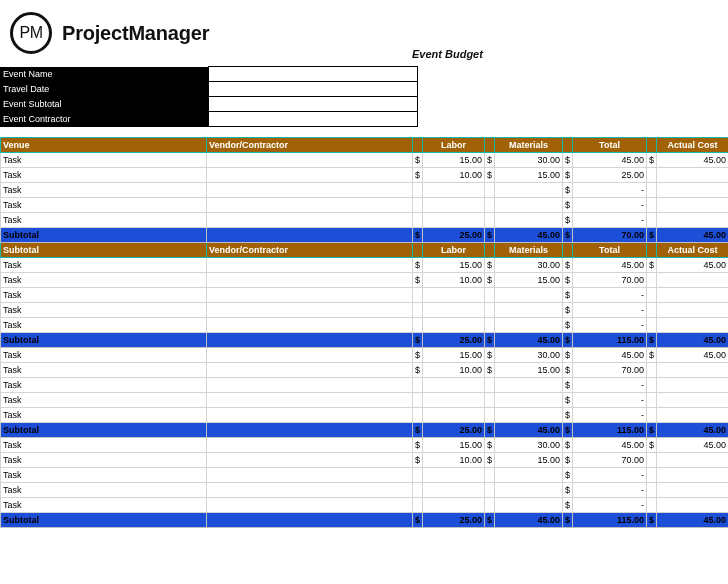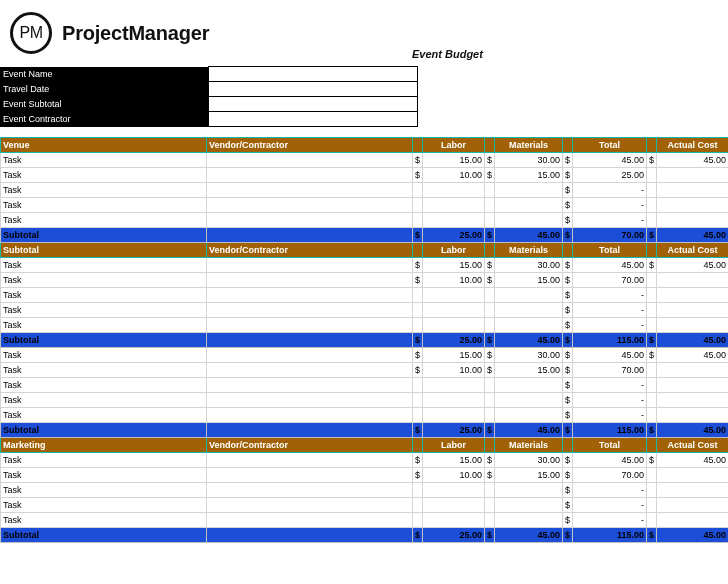--- a/index.html
+++ b/index.html
@@ -418,32 +418,20 @@
         <td class="lbl"></td>
         <td class="cur">$</td>
         <td class="num">25.00</td>
         <td class="cur">$</td>
         <td class="num">45.00</td>
         <td class="cur">$</td>
         <td class="num">115.00</td>
         <td class="cur">$</td>
         <td class="num">45.00</td>
       </tr>
-      <tr class="row-section">
-        <td class="lbl">Marketing</td>
-        <td class="lbl">Vendor/Contractor</td>
-        <td class="cur"></td>
-        <td class="hdr-num">Labor</td>
-        <td class="cur"></td>
-        <td class="hdr-num">Materials</td>
-        <td class="cur"></td>
-        <td class="hdr-num">Total</td>
-        <td class="cur"></td>
-        <td class="hdr-num">Actual Cost</td>
-      </tr>
       <tr>
         <td class="lbl">Task</td>
         <td class="lbl"></td>
         <td class="cur">$</td>
         <td class="num">15.00</td>
         <td class="cur">$</td>
         <td class="num">30.00</td>
         <td class="cur">$</td>
         <td class="num">45.00</td>
         <td class="cur">$</td>

